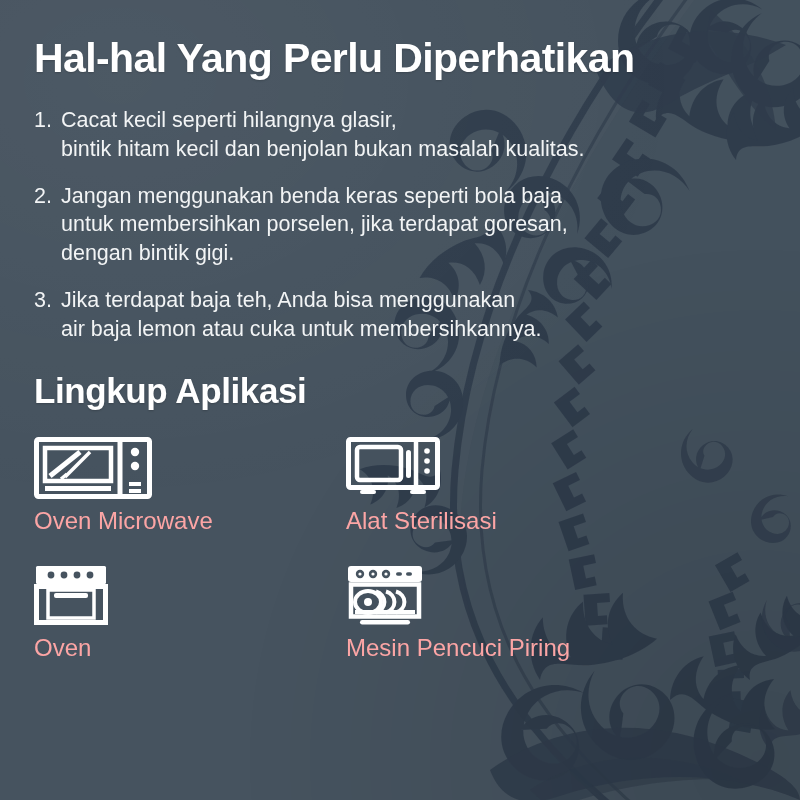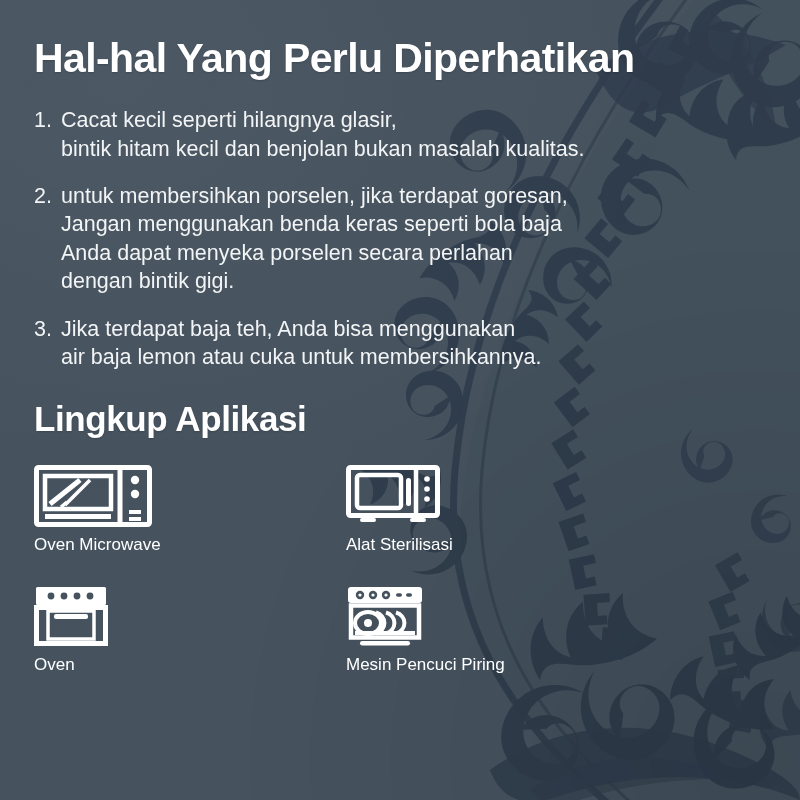--- a/index.html
+++ b/index.html
@@ -81,22 +81,22 @@
   }
   .app-item { display:block; }
   .app-icon {
     height:62px;
     display:flex;
     align-items:flex-end;
     margin-bottom:9px;
   }
   .app-icon svg { display:block; }
   .app-label {
-    color:#ffffff;
-    font-size:17px;
+    color:#fca5a5;
+    font-size:24px;
     line-height:1.1;
   }
 </style>
 </head>
 <body>
 
 <div id="ornament-layer">
   <svg viewBox="0 0 800 800" xmlns="http://www.w3.org/2000/svg" aria-hidden="true">
     <defs>
 
@@ -256,23 +256,22 @@
       <span class="num">1.</span>
       <span class="body">
         <span class="line">Cacat kecil seperti hilangnya glasir,</span>
         <span class="line">bintik hitam kecil dan benjolan bukan masalah kualitas.</span>
       </span>
     </li>
 
     <li>
       <span class="num">2.</span>
       <span class="body">
+        <span class="line">Jangan menggunakan benda keras seperti bola baja</span>
         <span class="line">untuk membersihkan porselen, jika terdapat goresan,</span>
-        <span class="line">Jangan menggunakan benda keras seperti bola baja</span>
-        <span class="line">Anda dapat menyeka porselen secara perlahan</span>
         <span class="line">dengan bintik gigi.</span>
       </span>
     </li>
 
     <li>
       <span class="num">3.</span>
       <span class="body">
         <span class="line">Jika terdapat baja teh, Anda bisa menggunakan</span>
         <span class="line">air baja lemon atau cuka untuk membersihkannya.</span>
       </span>

